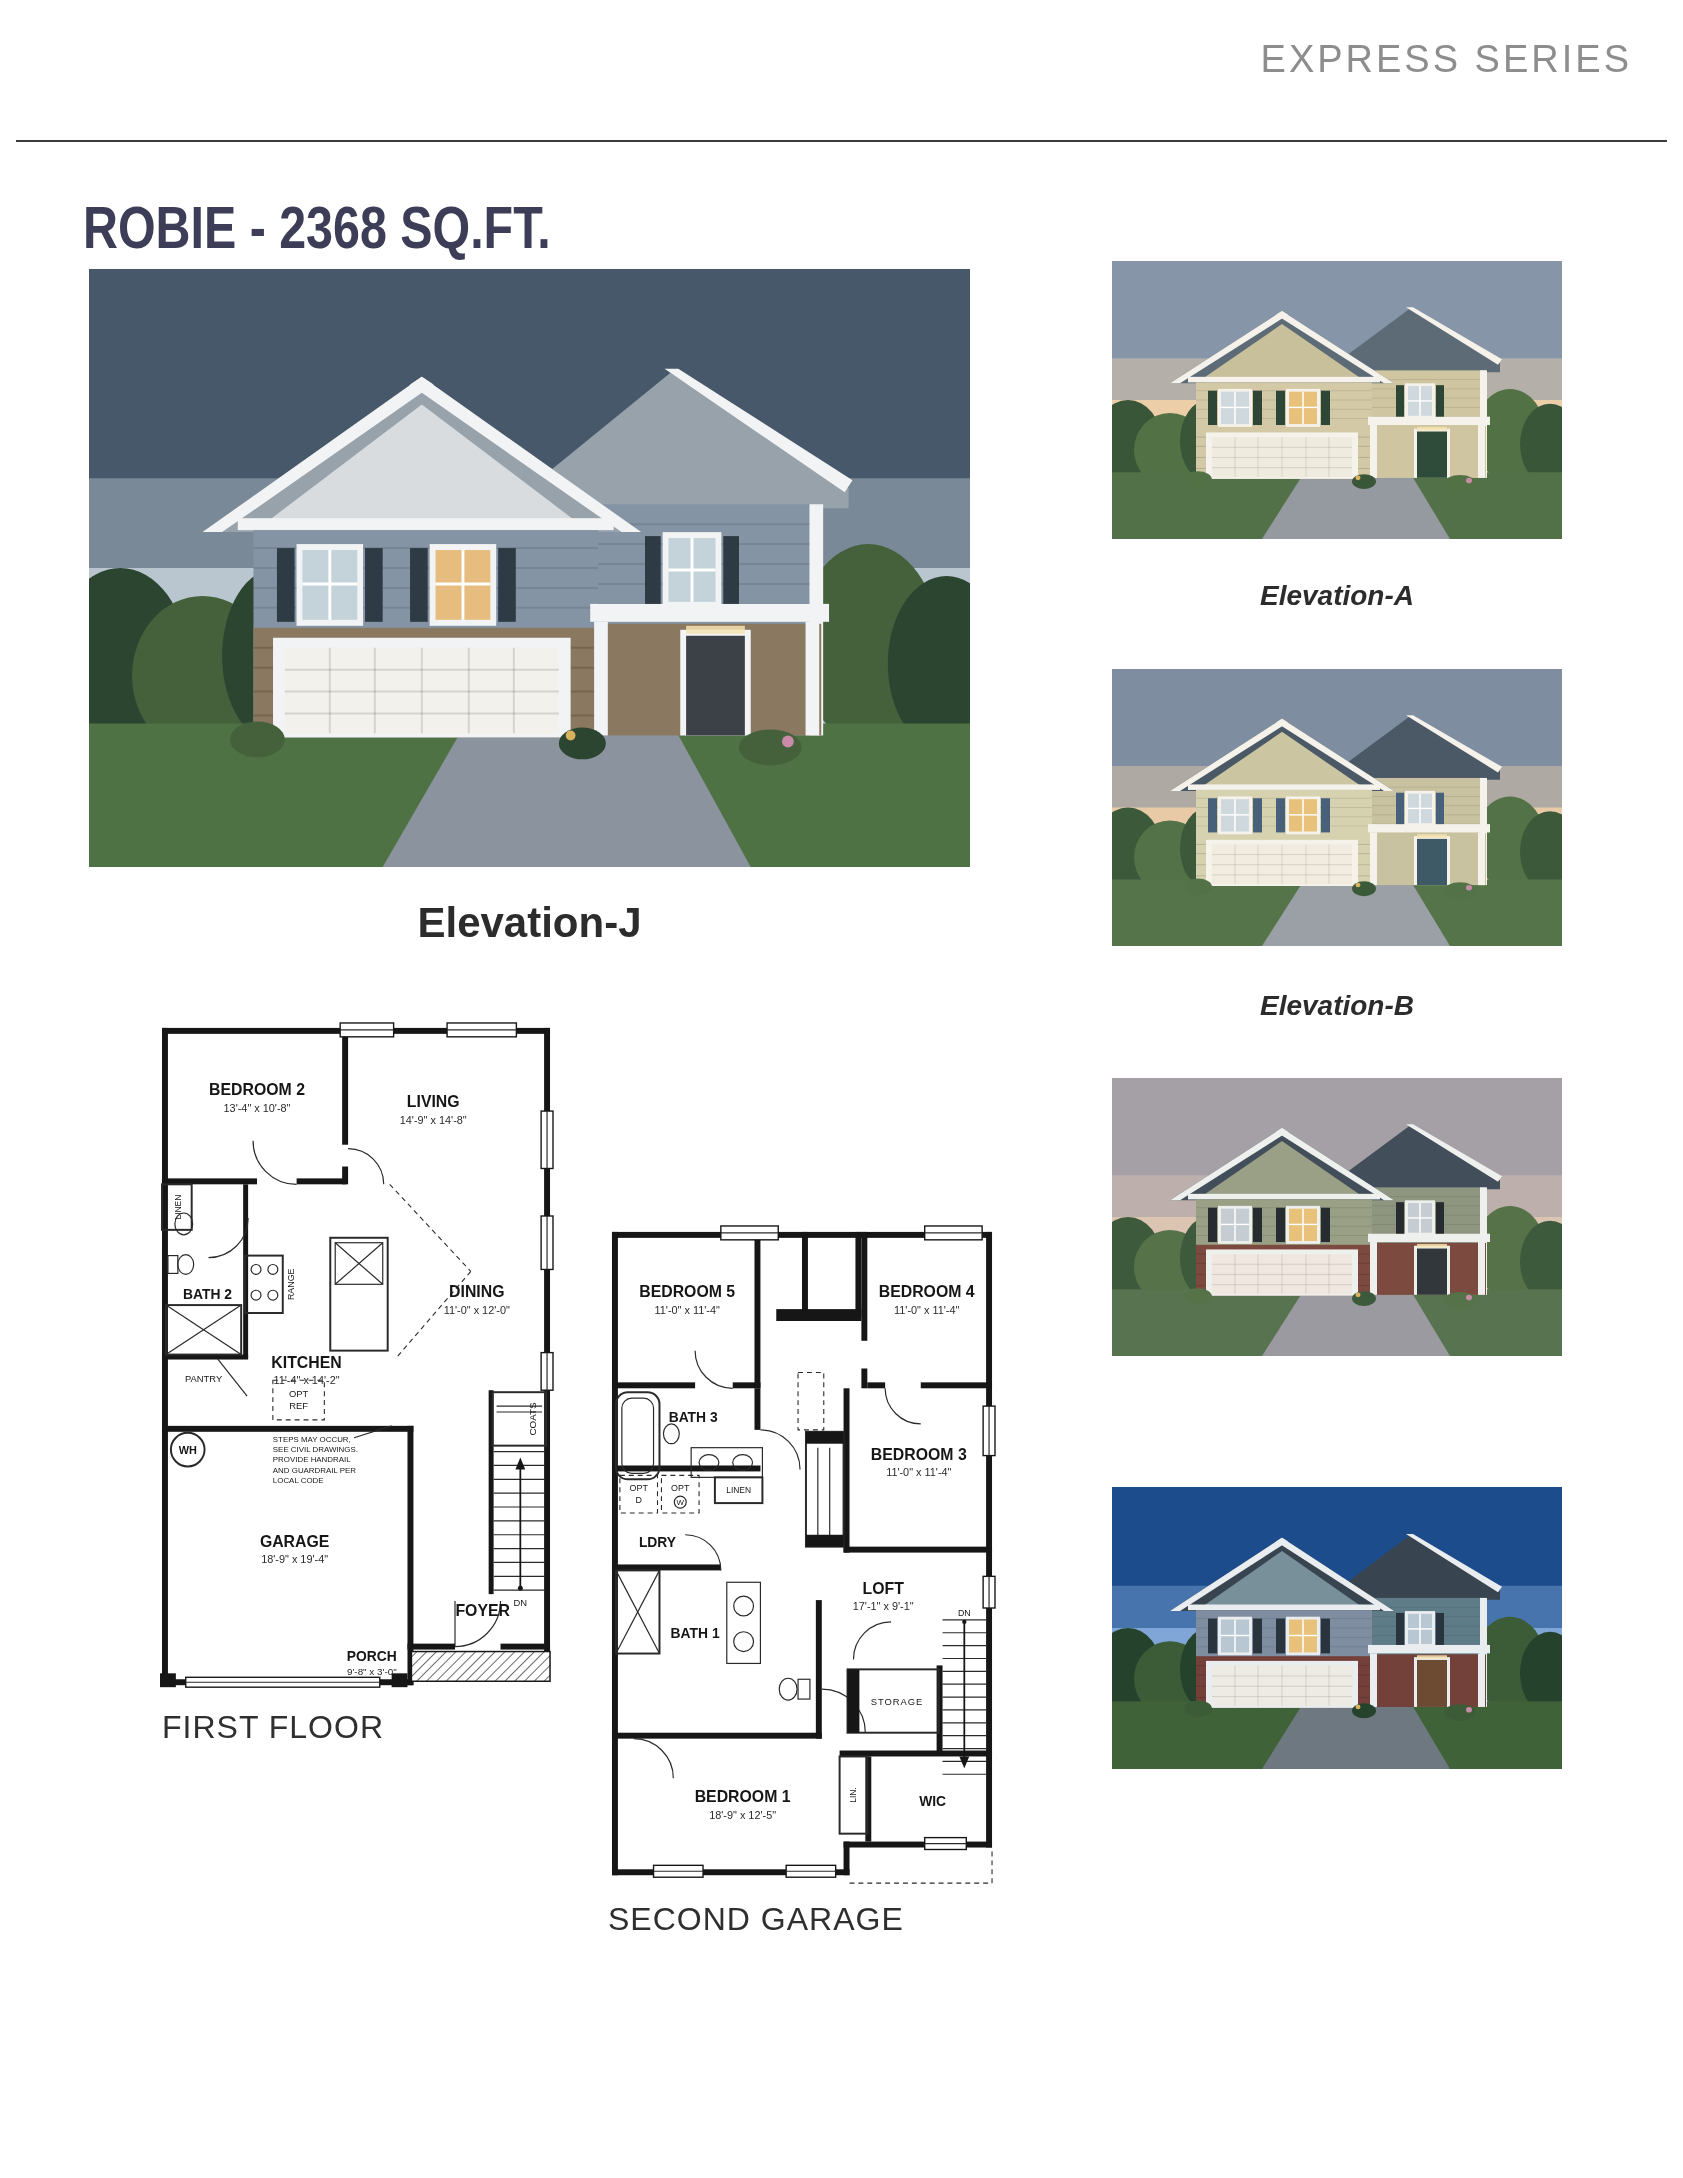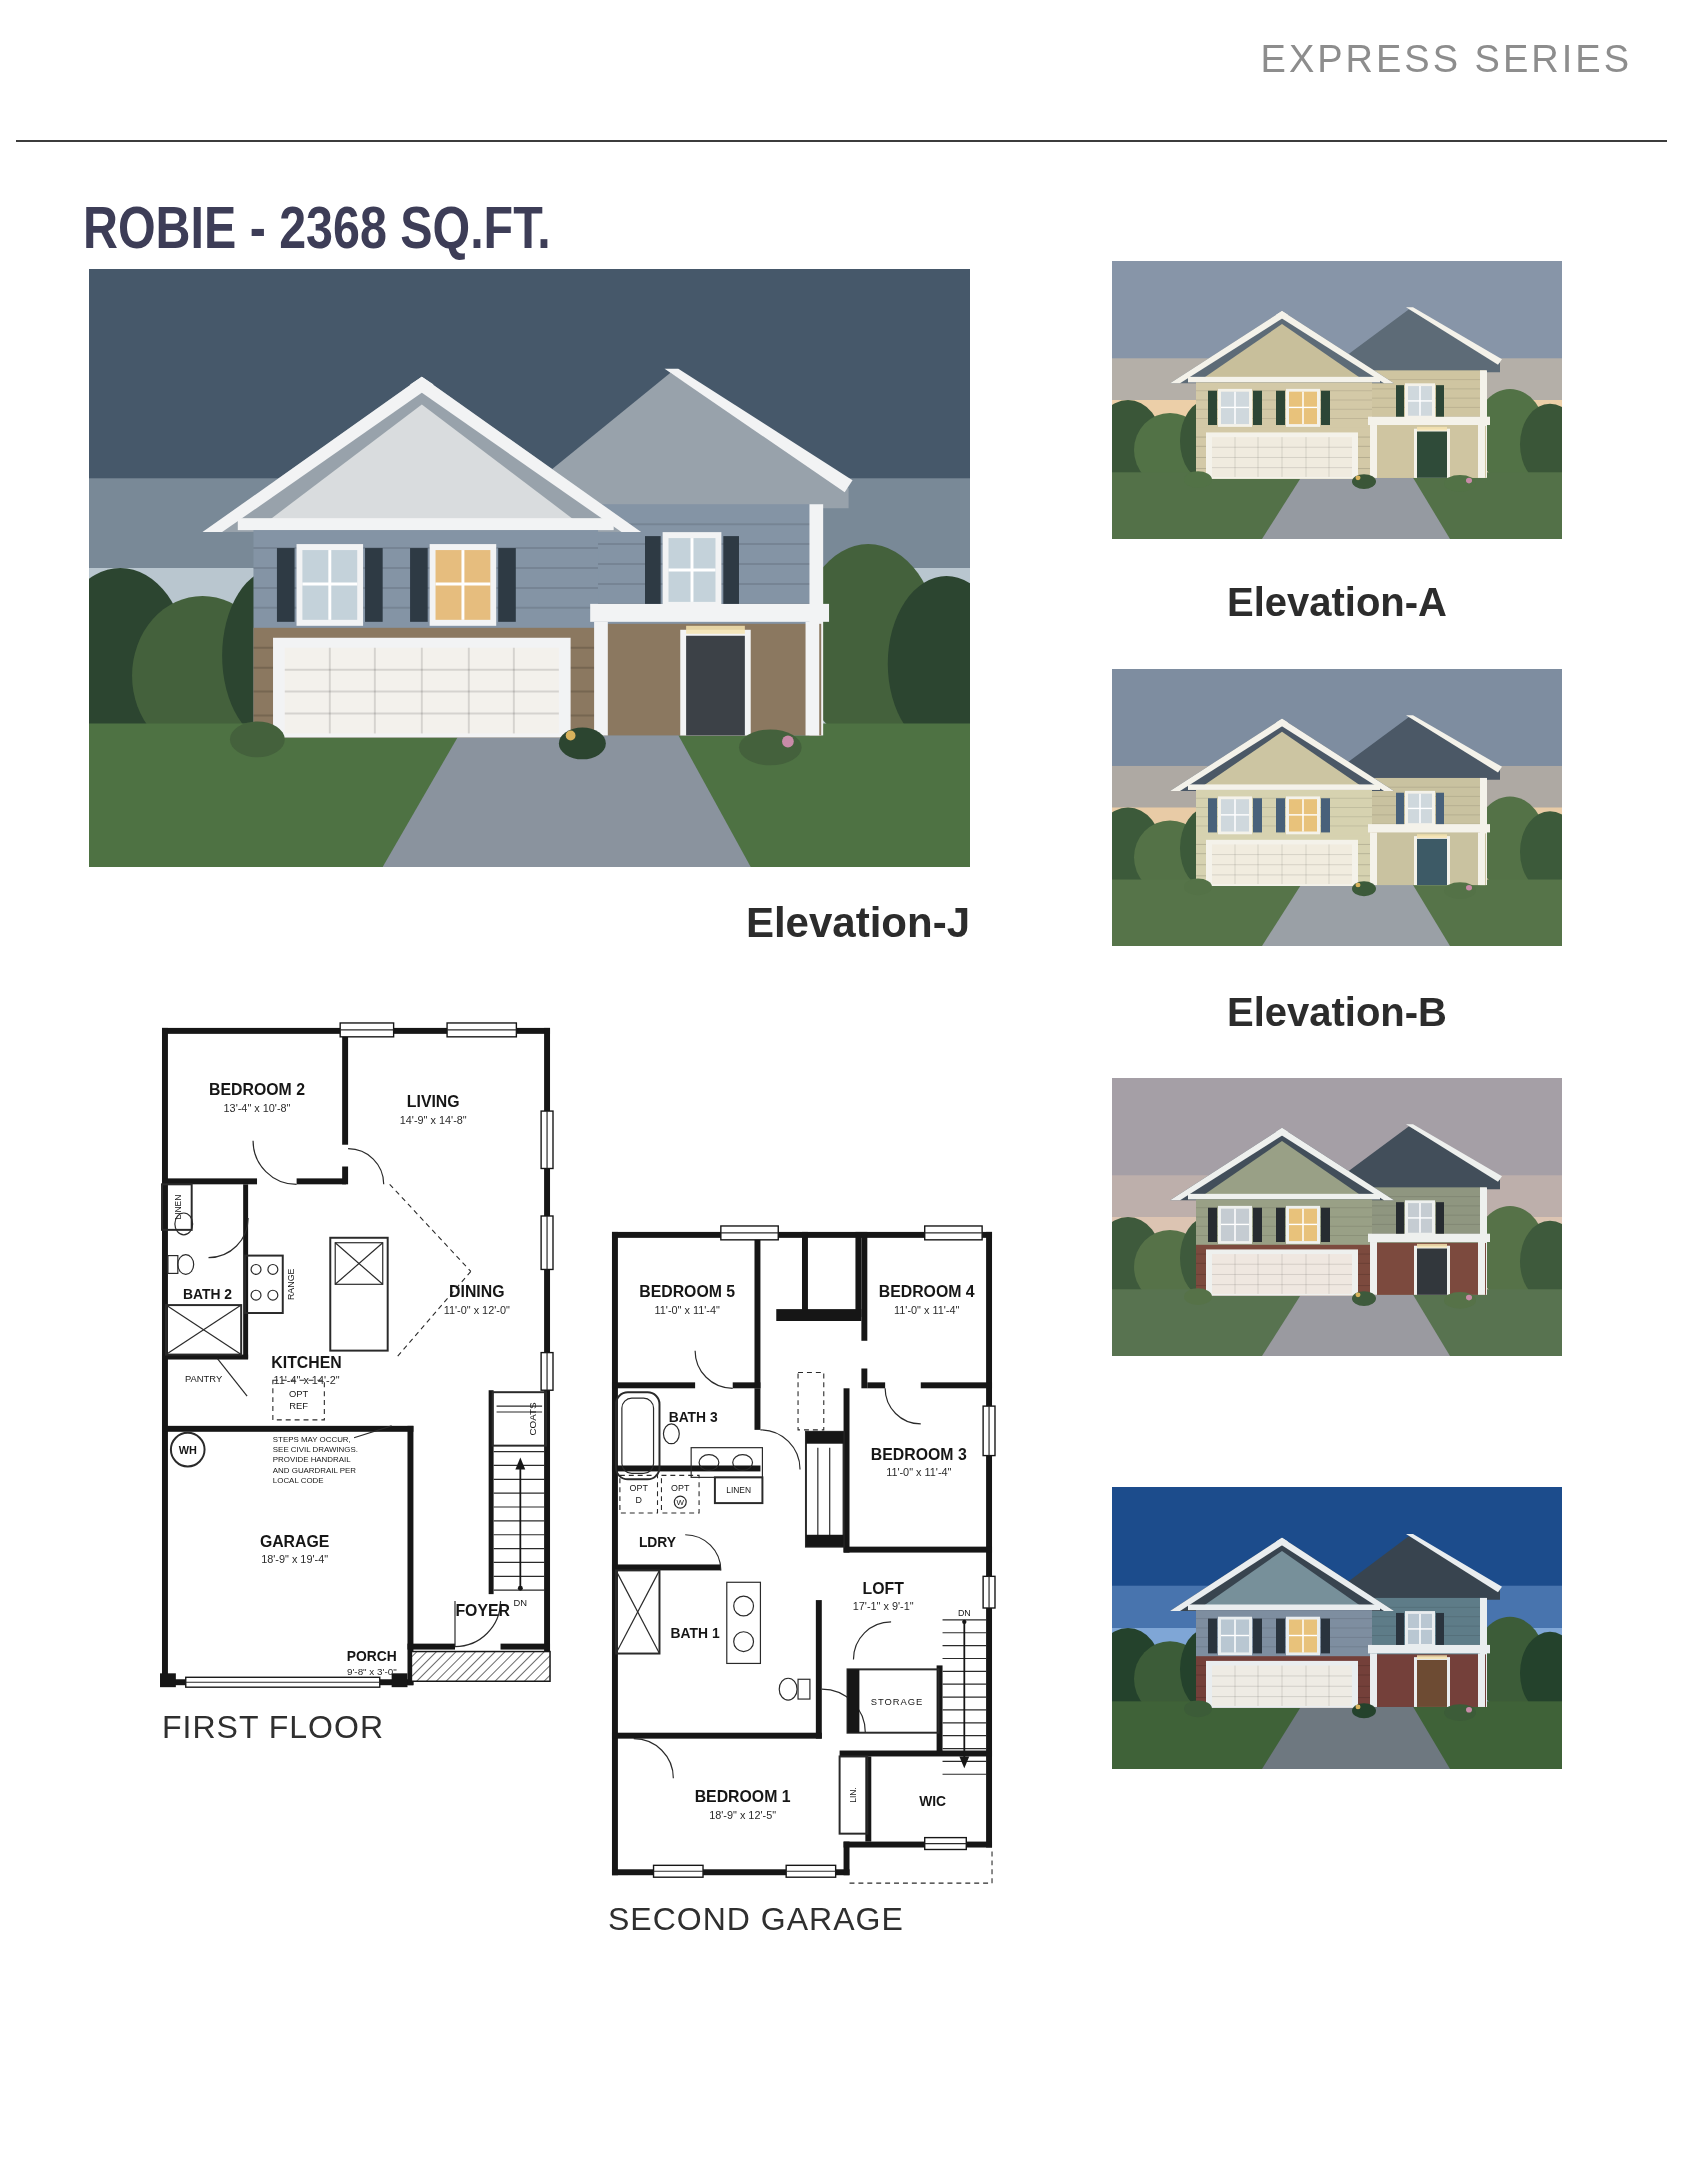--- a/index.html
+++ b/index.html
@@ -4,24 +4,24 @@
 <style>
   html,body{margin:0;padding:0;background:#ffffff;}
   .page{position:relative;width:1683px;height:2178px;background:#fff;overflow:hidden;
         font-family:"Liberation Sans",sans-serif;}
   .series{position:absolute;top:38px;right:51px;font-size:38px;letter-spacing:3px;color:#8d8d8d;}
   .rule{position:absolute;top:140px;left:16px;width:1651px;height:2px;background:#3c3c3c;}
   .title{position:absolute;left:83px;top:154px;font-size:59px;font-weight:bold;color:#3d3d57;
          transform:scaleX(.82);transform-origin:left top;white-space:nowrap;letter-spacing:0px;}
   .fig{position:absolute;overflow:hidden;}
   .fig svg{display:block;width:100%;height:100%;}
-  .hero-label{position:absolute;left:89px;top:899px;width:881px;text-align:right;
+  .hero-label{position:absolute;left:89px;top:899px;width:881px;text-align:center;
               font-size:42px;font-weight:bold;color:#2c2c2c;}
   .elev-label{position:absolute;left:1112px;width:450px;text-align:center;
-              font-size:40px;font-weight:bold;color:#2c2c2c;}
+              font-size:28px;font-weight:bold;color:#2c2c2c;font-style:italic;}
   .floor-label{position:absolute;font-size:32px;color:#2f2f2f;letter-spacing:1px;text-align:right;}
   .plan text{fill:#161616;}
   .plan .room{font-weight:bold;font-size:16px;text-anchor:middle;}
   .plan .room-sm{font-weight:bold;font-size:14px;text-anchor:middle;}
   .plan .dims{font-size:11px;text-anchor:middle;fill:#2a2a2a;}
   .plan .tiny{font-size:9.5px;text-anchor:middle;}
   .plan .note{font-size:8px;text-anchor:start;}
   .plan .wall{fill:#161616;}
   .plan .thin{stroke:#2a2a2a;stroke-width:1.2;fill:none;}
   .plan .thin2{stroke:#2a2a2a;stroke-width:2;fill:none;}

